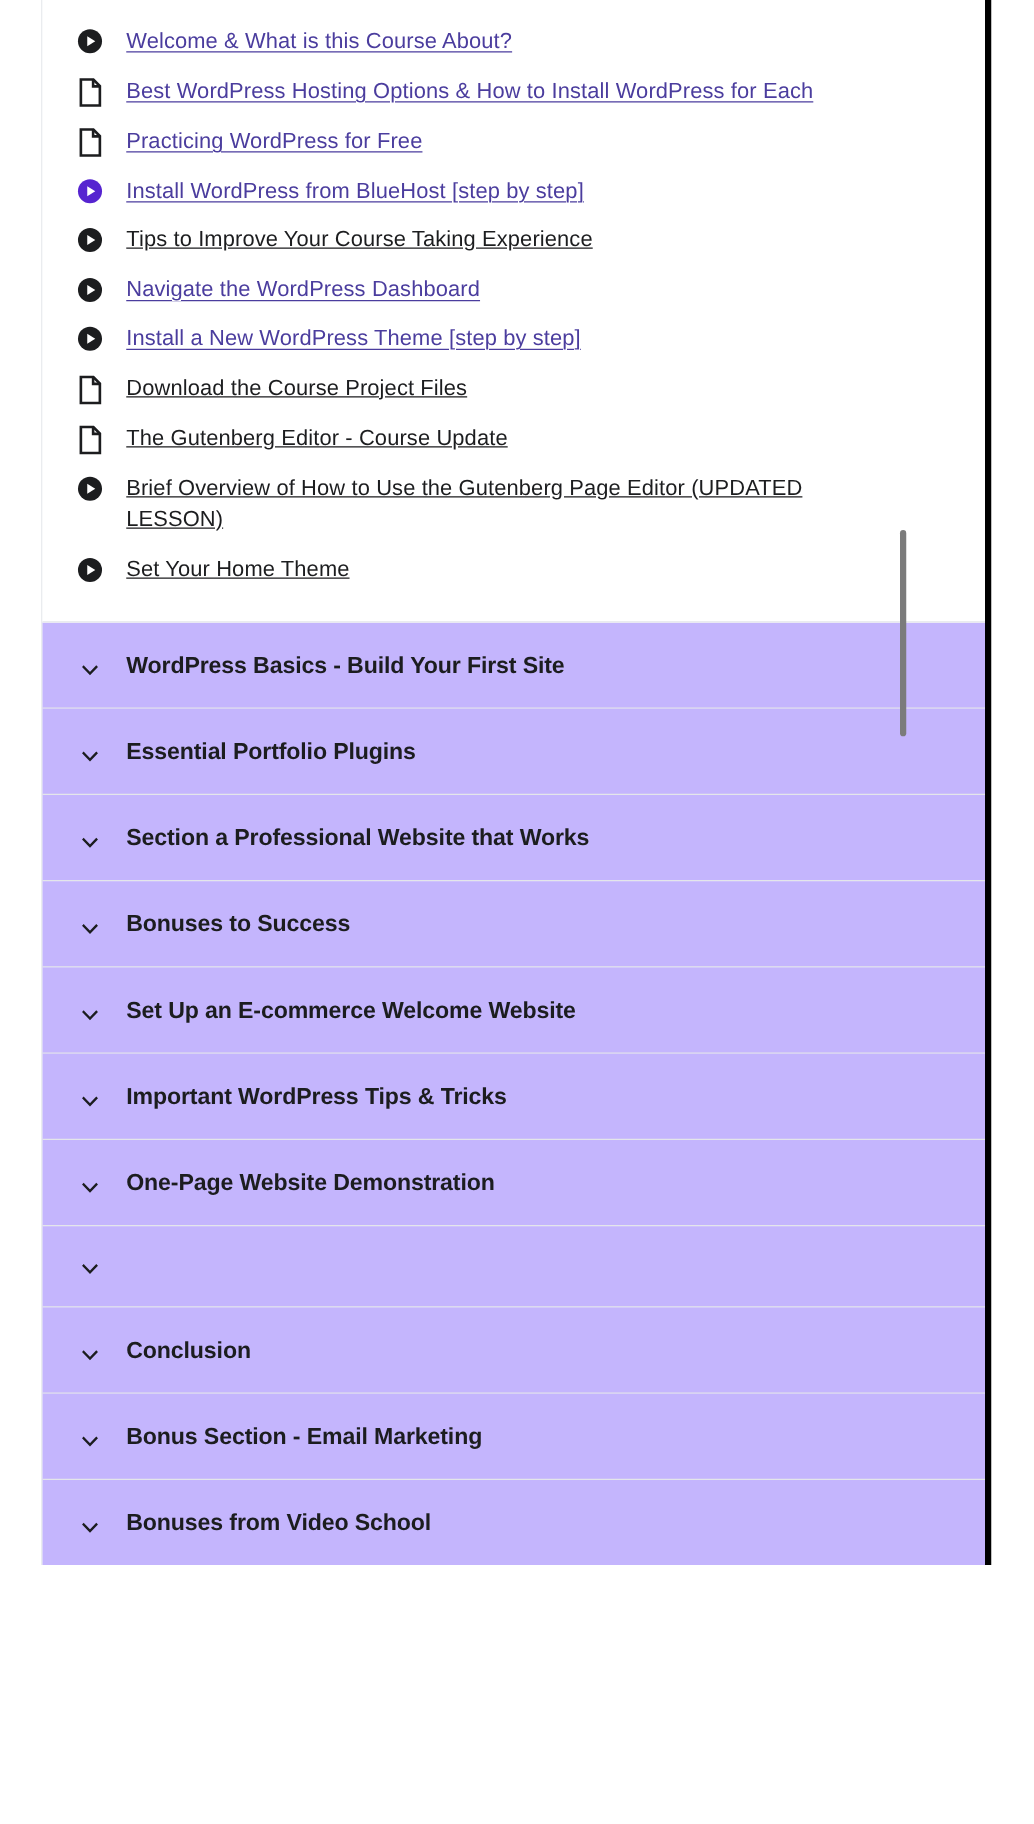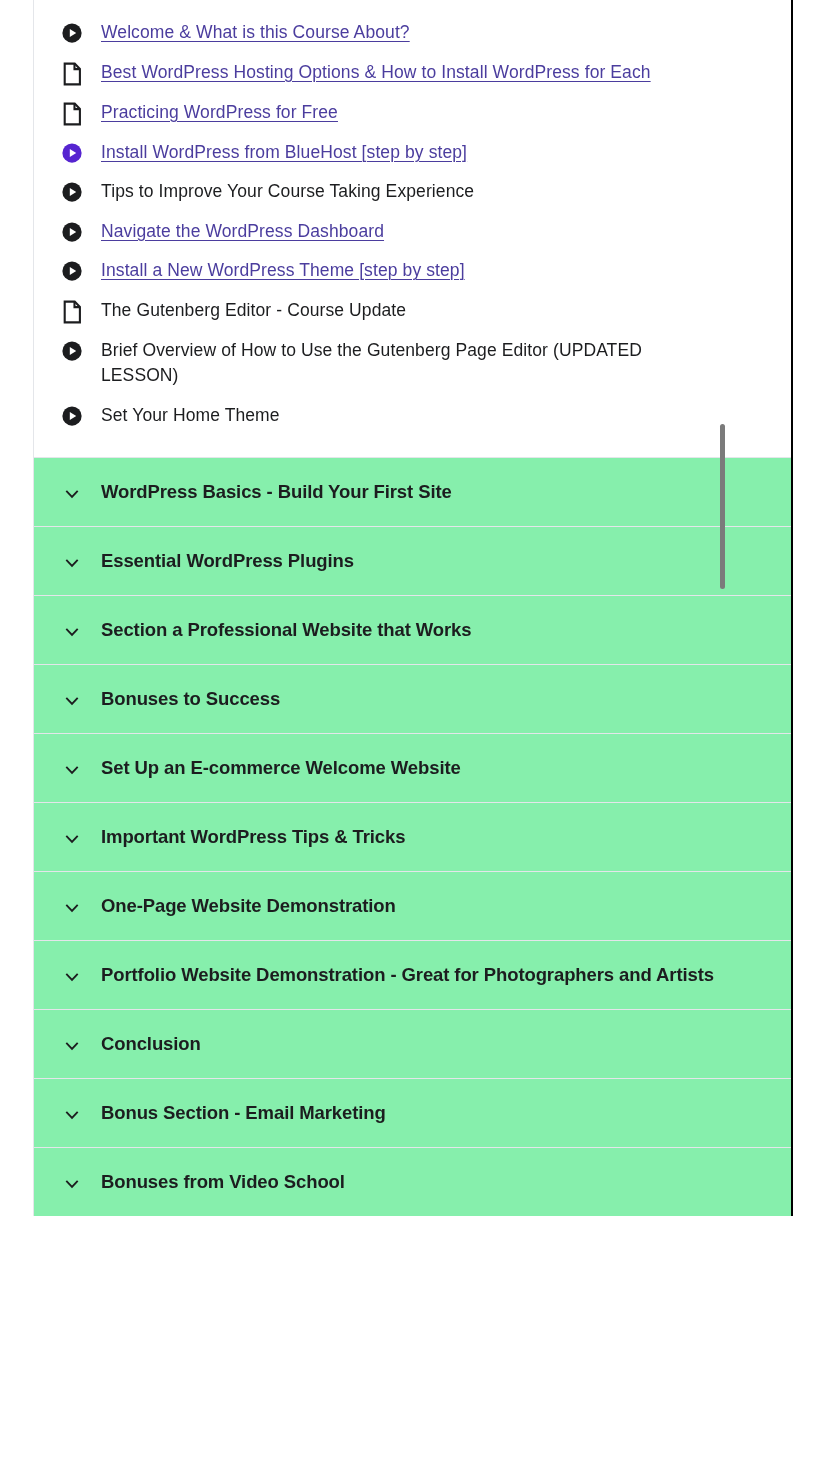--- a/index.html
+++ b/index.html
@@ -25,21 +25,21 @@
   }
 
   
   .curriculum {
     position: absolute;
     left: 33px;
     top: -1px;
     width: 760px;
     box-sizing: border-box;
     border-left: 1px solid #e4e6ea;
-    border-right: 2px solid #000000;
+    border-right: 5px solid #000000;
     background: #ffffff;
   }
 
   
   .lesson-panel {
     position: relative;
     background: #ffffff;
     padding: 14px 0 22px 0;
     border-bottom: 1px solid #e4e6ea;
   }
@@ -64,20 +64,21 @@
   }
   .lesson-icon svg { display: block; }
 
   .lesson-title {
     flex: 1 1 auto;
     font-size: 17.5px;
     line-height: 25.5px;
     color: #1c1d1f;
     letter-spacing: 0.1px;
     max-width: 560px;
+    text-decoration: underline;
   }
   .lesson-title.link {
     color: #4b3d9e;
     text-decoration: underline;
     text-underline-offset: 2.5px;
     text-decoration-thickness: 1px;
     cursor: pointer;
   }
 
   
@@ -87,22 +88,22 @@
     top: 425px;
     width: 5px;
     height: 165px;
     background: #7b7b7b;
     border-radius: 3px;
   }
 
   
   .section-row {
     display: flex;
-    align-items: center;
-    background: #86efac;
+    align-items: flex-end;
+    background: #c4b5fd;
     border-bottom: 1px solid #e4e6ea;
     box-sizing: border-box;
     padding: 21px 26px 21px 0;
     cursor: pointer;
   }
   .section-row:last-child { border-bottom: none; }
 
   .section-chevron {
     flex: 0 0 auto;
     width: 34px;
@@ -196,20 +197,29 @@
             </span>
             <span class="lesson-title link">Install a New WordPress Theme [step by step]</span>
           </div>
           <div class="lesson-row">
             <span class="lesson-icon">
               <svg width="21" height="24" viewBox="0 0 20 24" aria-hidden="true">
                 <path d="M2.2 1.6 H12.2 L17.4 6.9 V22.4 H2.2 Z" fill="none" stroke="#1c1d1f" stroke-width="2.1" stroke-linejoin="miter"></path>
                 <path d="M12.0 1.8 V7.1 H17.2" fill="none" stroke="#1c1d1f" stroke-width="2.1" stroke-linejoin="miter"></path>
               </svg>
             </span>
+            <span class="lesson-title">Download the Course Project Files</span>
+          </div>
+          <div class="lesson-row">
+            <span class="lesson-icon">
+              <svg width="21" height="24" viewBox="0 0 20 24" aria-hidden="true">
+                <path d="M2.2 1.6 H12.2 L17.4 6.9 V22.4 H2.2 Z" fill="none" stroke="#1c1d1f" stroke-width="2.1" stroke-linejoin="miter"></path>
+                <path d="M12.0 1.8 V7.1 H17.2" fill="none" stroke="#1c1d1f" stroke-width="2.1" stroke-linejoin="miter"></path>
+              </svg>
+            </span>
             <span class="lesson-title">The Gutenberg Editor - Course Update</span>
           </div>
           <div class="lesson-row">
             <span class="lesson-icon">
               <svg width="22" height="22" viewBox="0 0 24 24" aria-hidden="true">
                 <circle cx="12" cy="12" r="10.5" fill="#1c1d1f"></circle>
                 <path d="M9.6 7.6 L16.6 12 L9.6 16.4 Z" fill="#ffffff"></path>
               </svg>
             </span>
             <span class="lesson-title">Brief Overview of How to Use the Gutenberg Page Editor (UPDATED LESSON)</span>
@@ -235,21 +245,21 @@
             </svg>
           </span>
           <span class="section-title">WordPress Basics - Build Your First Site</span>
         </div>
         <div class="section-row">
           <span class="section-chevron">
             <svg width="18" height="18" viewBox="0 0 20 20" aria-hidden="true">
               <path d="M4.4 7.3 L10 13.1 L15.6 7.3" fill="none" stroke="#1c1d1f" stroke-width="2.1" stroke-linecap="square" stroke-linejoin="miter"></path>
             </svg>
           </span>
-          <span class="section-title">Essential WordPress Plugins</span>
+          <span class="section-title">Essential Portfolio Plugins</span>
         </div>
         <div class="section-row">
           <span class="section-chevron">
             <svg width="18" height="18" viewBox="0 0 20 20" aria-hidden="true">
               <path d="M4.4 7.3 L10 13.1 L15.6 7.3" fill="none" stroke="#1c1d1f" stroke-width="2.1" stroke-linecap="square" stroke-linejoin="miter"></path>
             </svg>
           </span>
           <span class="section-title">Section a Professional Website that Works</span>
         </div>
         <div class="section-row">
@@ -283,21 +293,20 @@
             </svg>
           </span>
           <span class="section-title">One-Page Website Demonstration</span>
         </div>
         <div class="section-row">
           <span class="section-chevron">
             <svg width="18" height="18" viewBox="0 0 20 20" aria-hidden="true">
               <path d="M4.4 7.3 L10 13.1 L15.6 7.3" fill="none" stroke="#1c1d1f" stroke-width="2.1" stroke-linecap="square" stroke-linejoin="miter"></path>
             </svg>
           </span>
-          <span class="section-title">Portfolio Website Demonstration - Great for Photographers and Artists</span>
         </div>
         <div class="section-row">
           <span class="section-chevron">
             <svg width="18" height="18" viewBox="0 0 20 20" aria-hidden="true">
               <path d="M4.4 7.3 L10 13.1 L15.6 7.3" fill="none" stroke="#1c1d1f" stroke-width="2.1" stroke-linecap="square" stroke-linejoin="miter"></path>
             </svg>
           </span>
           <span class="section-title">Conclusion</span>
         </div>
         <div class="section-row">

